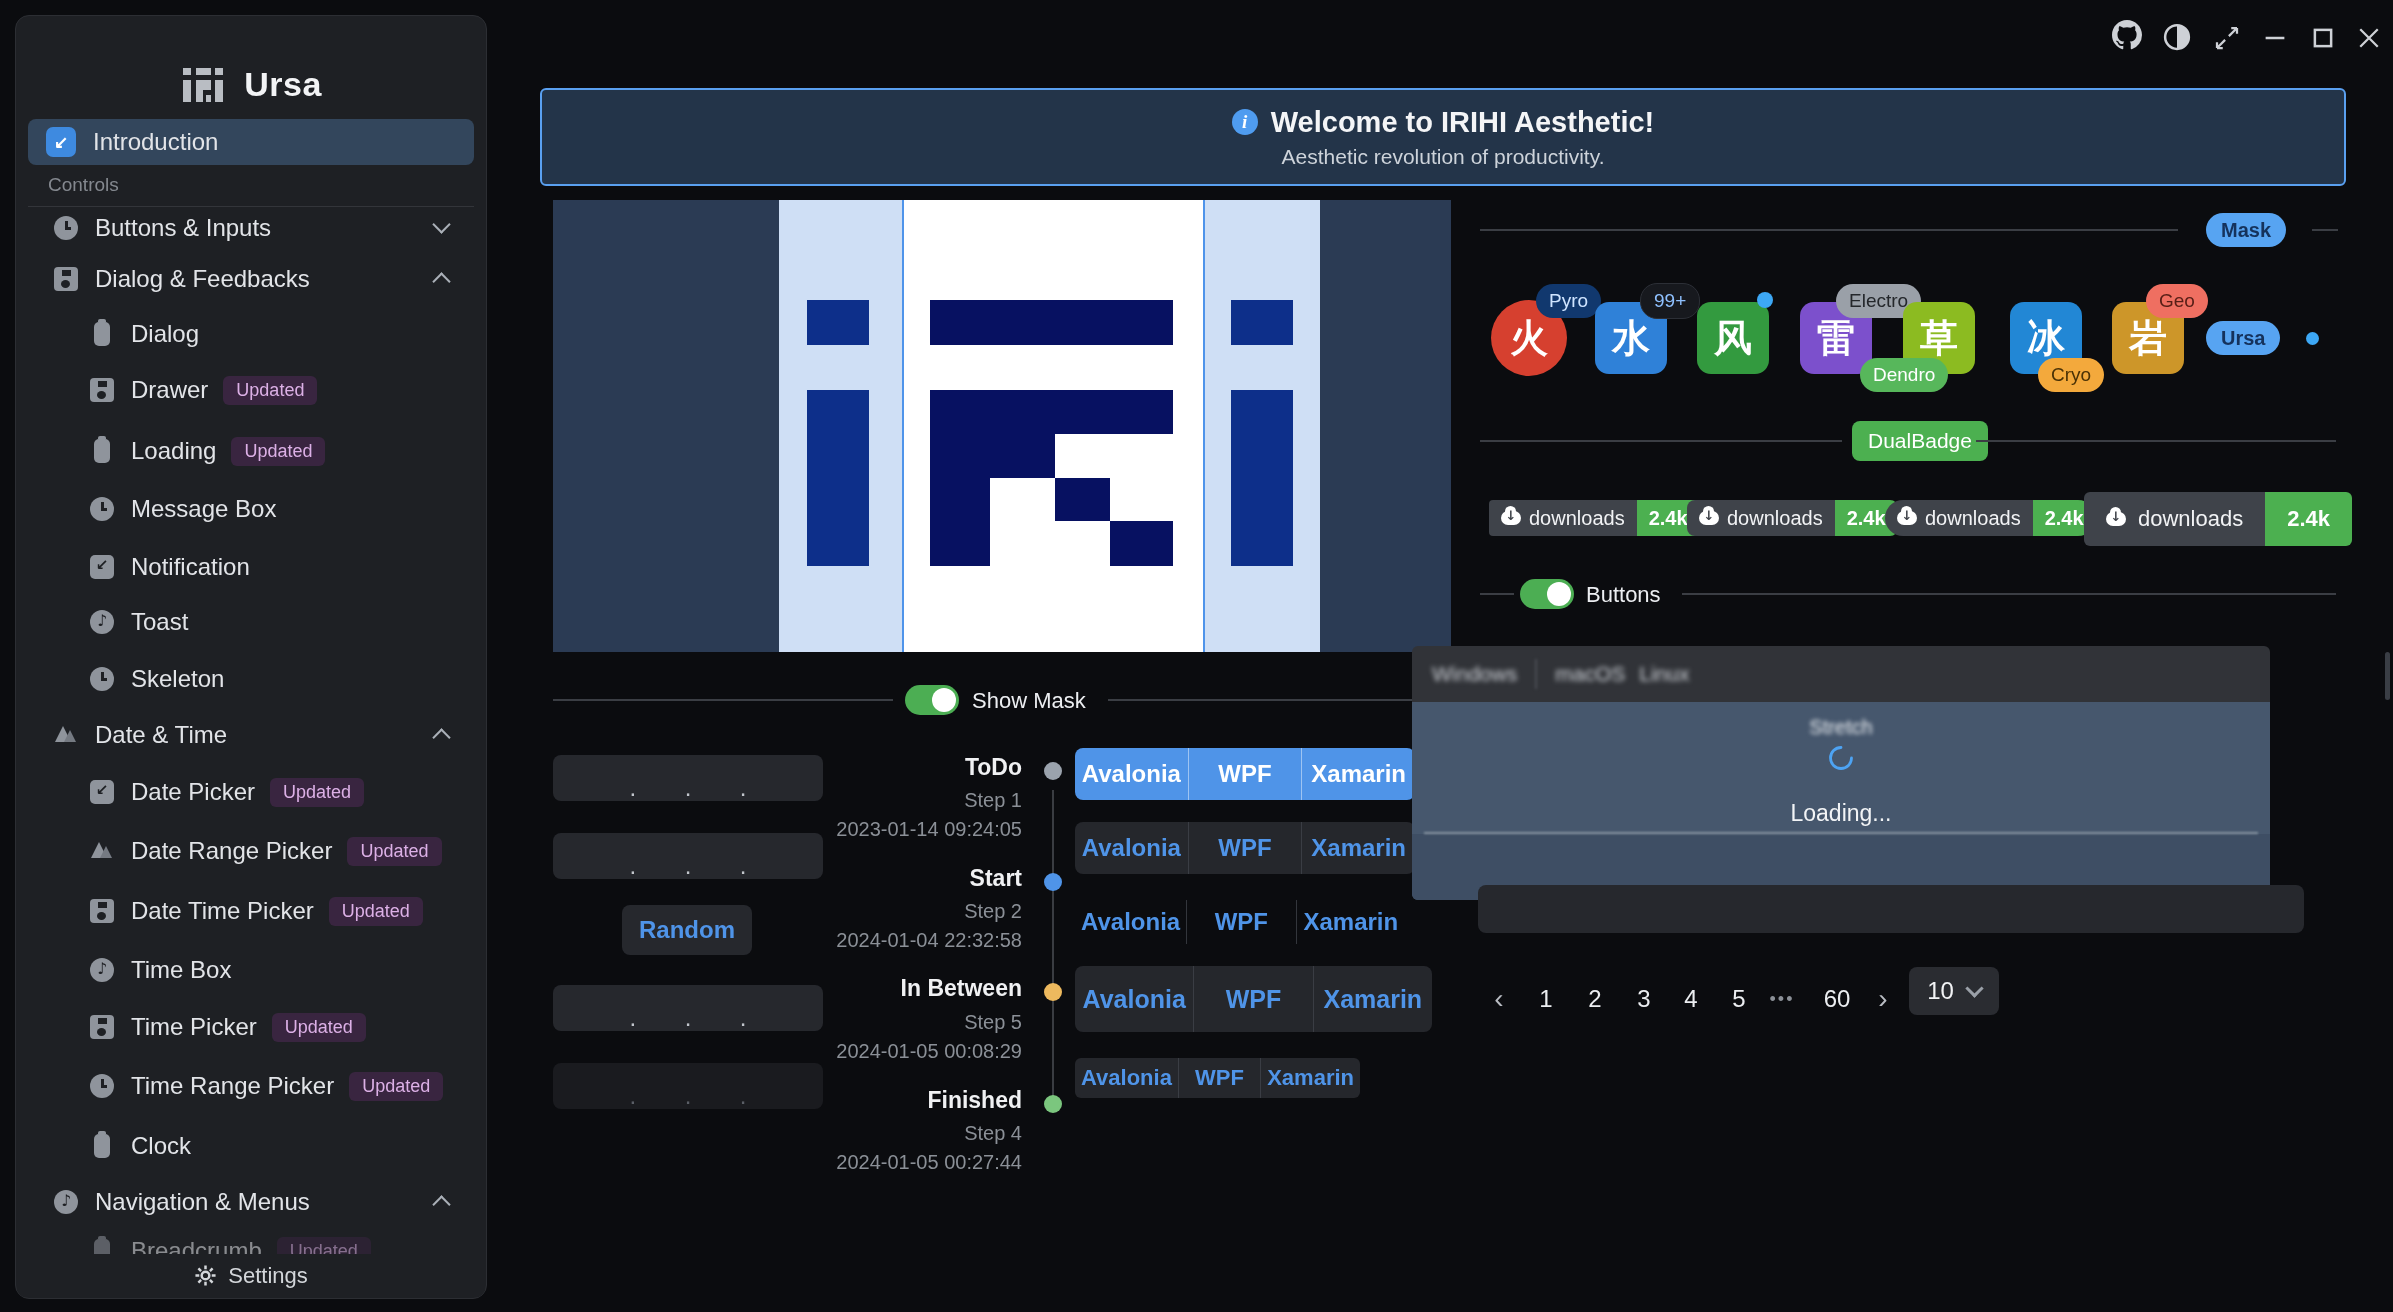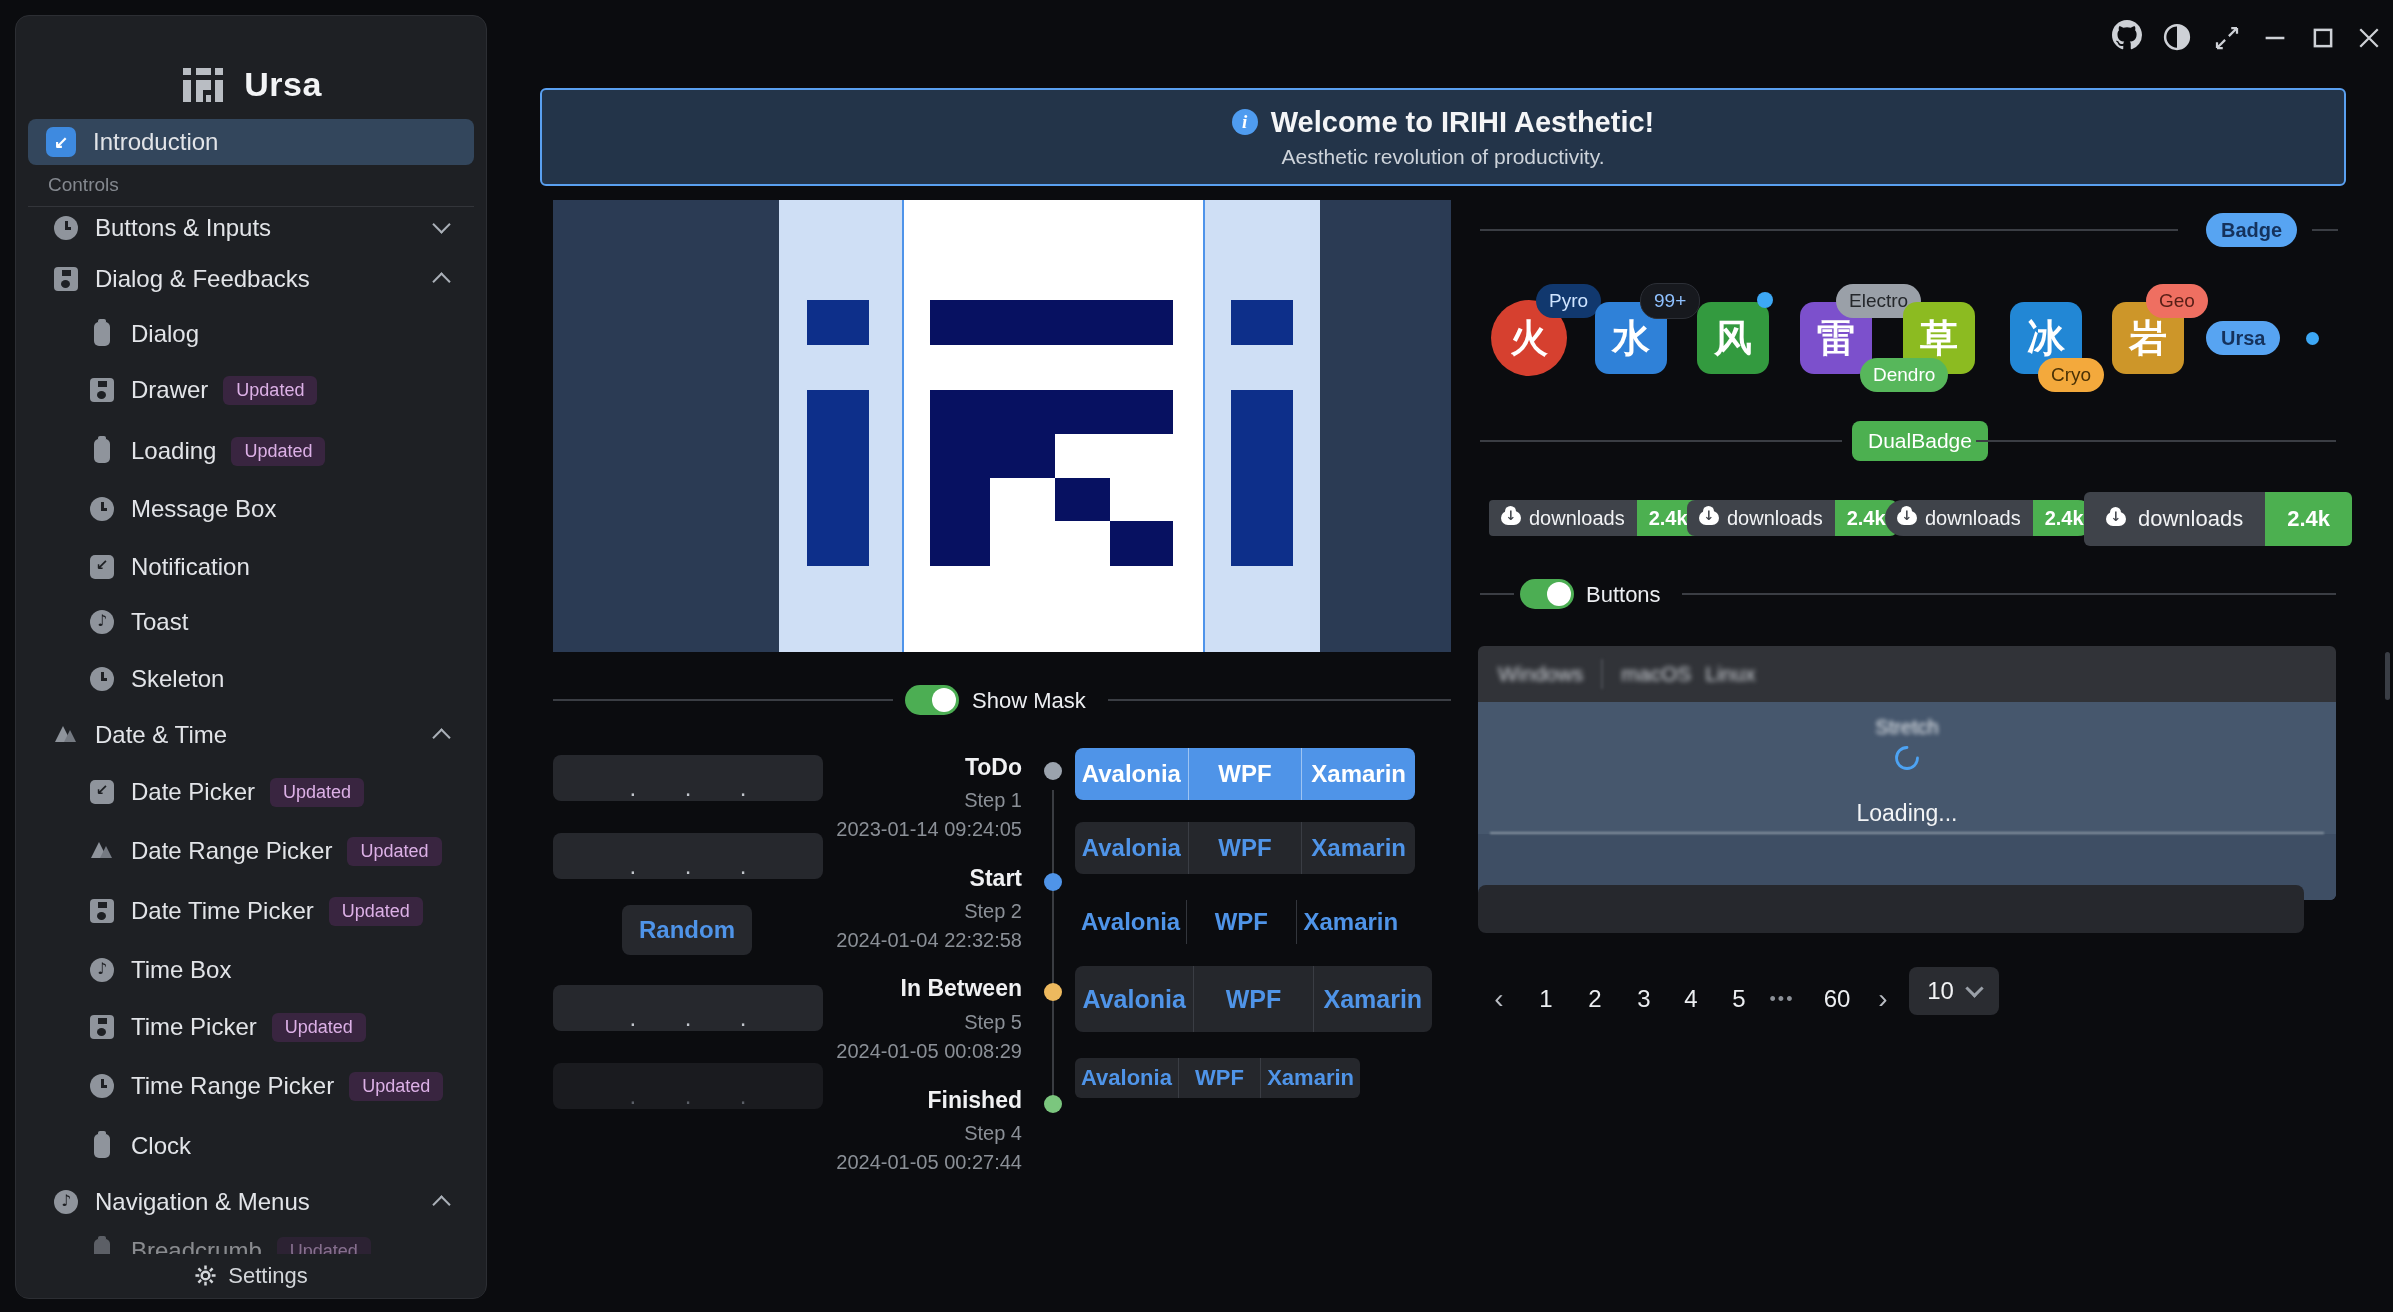--- a/index.html
+++ b/index.html
@@ -132,21 +132,21 @@
   .dl .seg-r { background:#4cb050; color:#fff; display:flex; align-items:center; padding:0 12px; font-size:20px; font-weight:bold; }
   .dl.r4 { border-radius:4px; } .dl.r8 { border-radius:8px; } .dl.r18 { border-radius:18px; } .dl.r6 { border-radius:6px; }
   .dl.big { height:54px; }
   .dl.big .seg-l { font-size:22px; padding:0 22px; gap:12px; }
   .dl.big .seg-r { font-size:22px; padding:0 22px; }
   .cloud-ic { width:20px; height:14px; background:#fff; border-radius:8px; position:relative; }
   .cloud-ic::before { content:""; position:absolute; left:4px; top:-5px; width:11px; height:11px; background:#fff; border-radius:50%; }
   .cloud-ic::after { content:"\2193"; position:absolute; left:0; right:0; top:-3px; text-align:center; font-size:13px; font-weight:bold; color:#3f434a; font-family:"DejaVu Sans", sans-serif; }
 
   
-  .load-panel { left:1478px; top:646px; width:858px; height:254px; border-radius:6px; overflow:hidden; }
+  .load-panel { left:1412px; top:646px; width:858px; height:254px; border-radius:6px; overflow:hidden; }
   .load-head { position:absolute; left:0; right:0; top:0; height:56px; background:#313338; display:flex; align-items:center; padding-left:20px; gap:18px; }
   .load-tab { font-size:21px; color:#d0d4da; filter:blur(2.5px); }
   .tab-sep { width:2px; height:30px; background:#4a4d53; filter:blur(1.5px); }
   .load-body { position:absolute; left:0; right:0; top:56px; bottom:0; background:#46576d; }
   .load-body-bottom { position:absolute; left:0; right:0; top:132px; bottom:0; background:#3e4e64; }
   .load-divline { position:absolute; left:12px; right:12px; top:130px; height:2px; background:#8793a1; filter:blur(1px); }
   .stretch-txt { position:absolute; left:0; right:0; top:14px; text-align:center; font-size:20px; color:#eef1f4; filter:blur(2px); }
   .loading-txt { position:absolute; left:0; right:0; top:98px; text-align:center; font-size:23px; color:#f2f4f6; }
   .spinner { position:absolute; left:50%; top:42px; margin-left:-14px; width:28px; height:28px; }
 
@@ -409,21 +409,21 @@
     <button class="bbtn">WPF</button>
     <button class="bbtn">Xamarin</button>
   </div>
   <div class="abs bgroup g-dark g-compact" style="left:1075px;top:1058px;width:285px;height:40px">
     <button class="bbtn">Avalonia</button>
     <button class="bbtn">WPF</button>
     <button class="bbtn">Xamarin</button>
   </div>
 
   <div class="abs hline" style="left:1480px;top:229px;width:698px"></div>
-  <div class="abs label-pill" style="left:2206px;top:213px">Badge</div>
+  <div class="abs label-pill" style="left:2206px;top:213px">Mask</div>
   <div class="abs hline" style="left:2312px;top:229px;width:26px"></div>
 
   <div class="abs tile circle" style="left:1491px;top:300px;background:#d6402f">
     <span>火</span>
   </div>
   <span class="abs cpill pill-pyro" style="left:1536px;top:284px">Pyro</span>
 
   <div class="abs tile" style="left:1595px;top:302px;background:#2f81d8">
     <span>水</span>
   </div>

